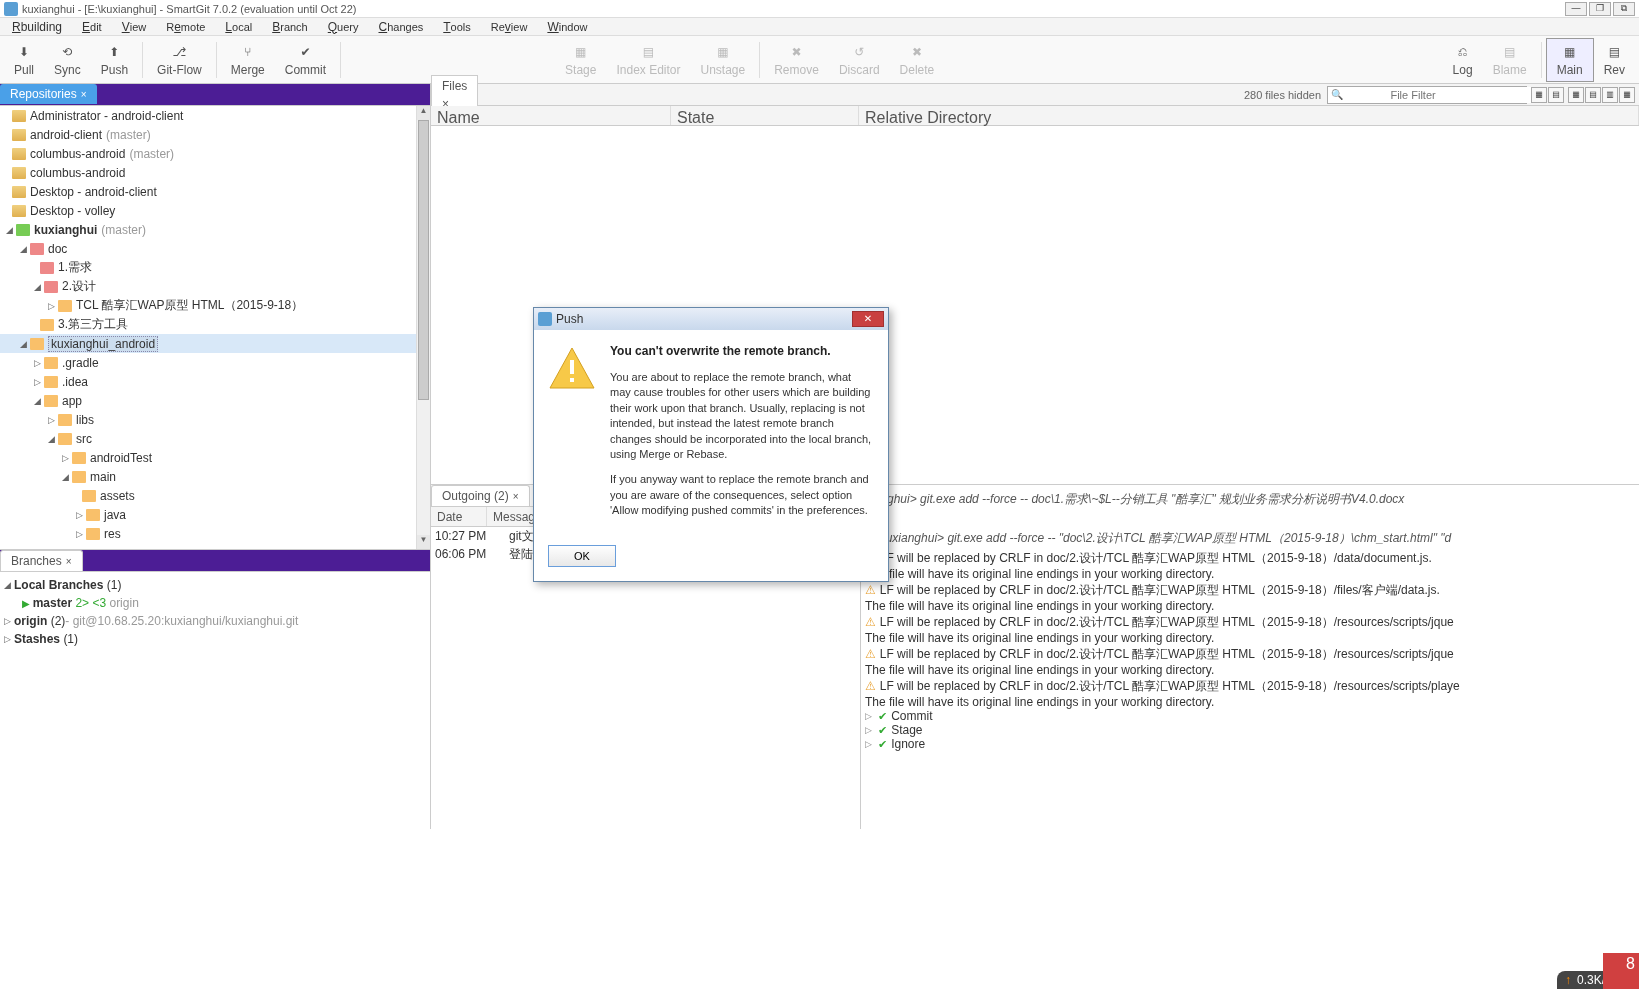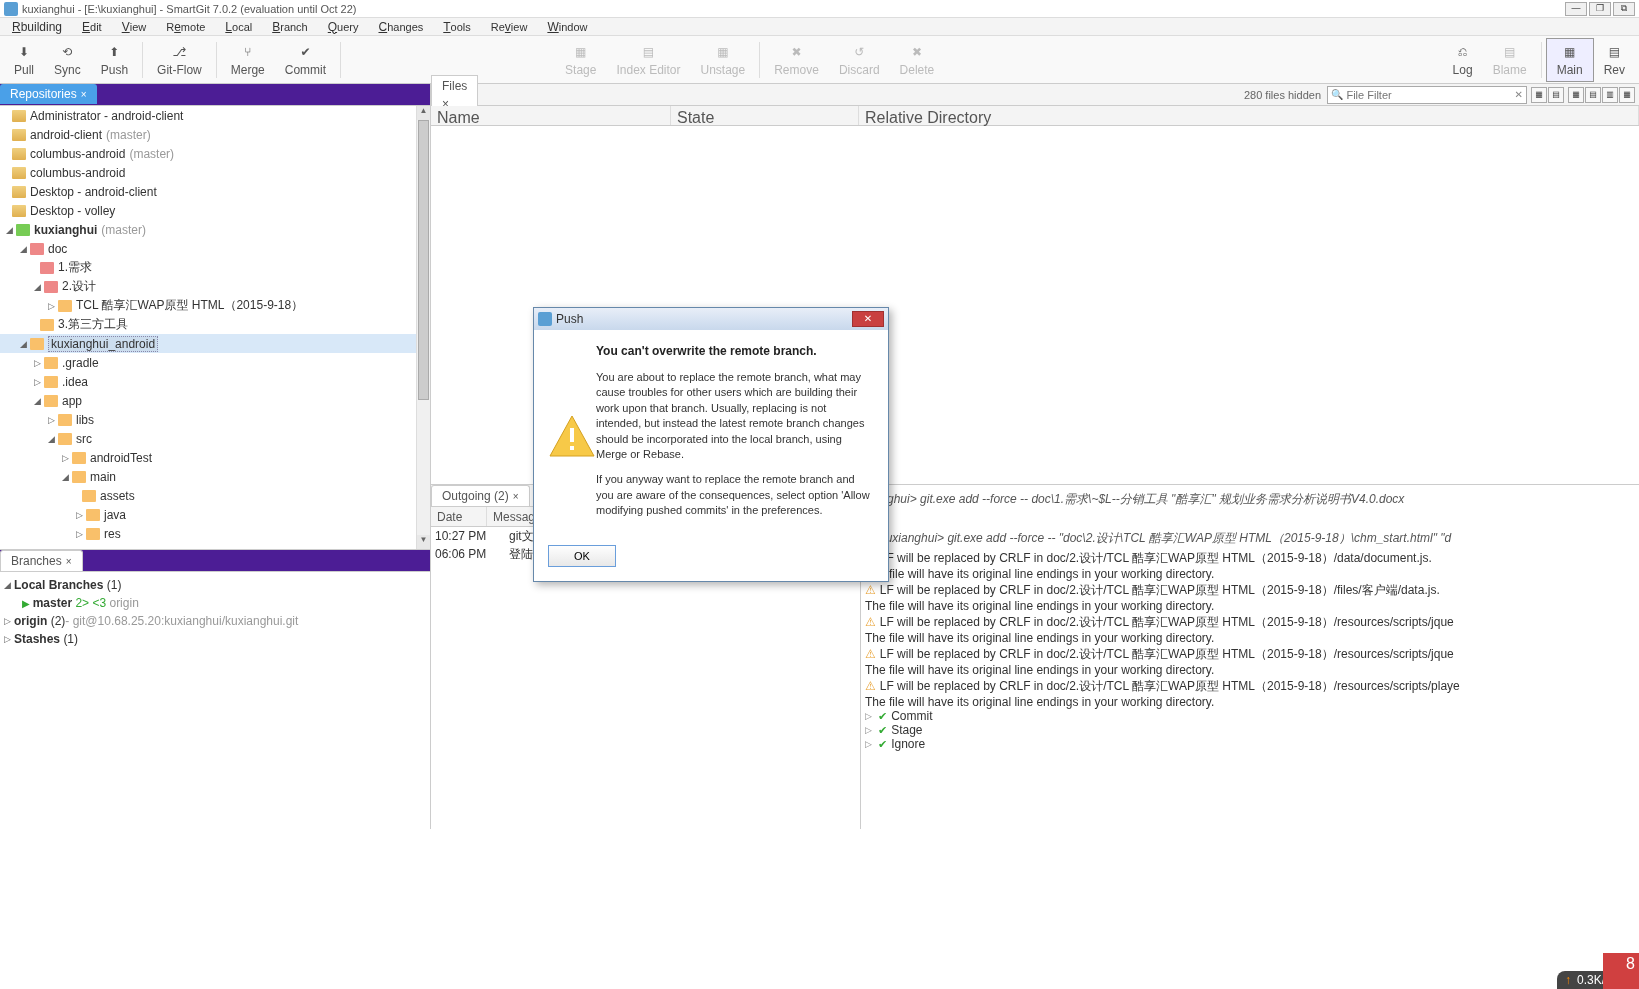--- a/index.html
+++ b/index.html
@@ -60,21 +60,21 @@
 .branches-body .brow { height:18px; display:flex; align-items:center; }
 .branches-body .bexp { width:10px; font-size:9px; color:#666; }
 .branches-body .bicon { color:#3a3; margin-right:3px; font-size:10px;}
 
 
 .files-header { height:22px; display:flex; align-items:center; background:#f4f4f4; border-bottom:1px solid #ccc; padding-right:4px;}
 .files-tab { padding:3px 10px; background:#fff; border:1px solid #ccc; border-bottom:none; color:#555; display:flex; gap:4px; font-size:11px;flex-direction:column;}
 .files-info { margin-left:auto; color:#666; font-size:11px; padding-right:6px;}
 .filter-box { display:flex; align-items:center; border:1px solid #aaa; background:#fff; height:18px; width:200px;}
 .filter-box .ficon { padding:0 3px; color:#888; font-size:10px;}
-.filter-box input { border:none; outline:none; flex:1; font-size:11px; height:16px;}
+.filter-box input { border:none; outline:none; flex:1; font-size:11px; height:16px;margin-left:44px;}
 .filter-box .fx { padding:0 3px; color:#888; font-size:10px;}
 .view-icons { display:flex; gap:1px; margin-left:4px;}
 .view-icons .vi { width:16px; height:16px; border:1px solid #aaa; background:#f8f8f8; font-size:8px; display:flex; align-items:center; justify-content:center;}
 
 .files-cols { height:20px; display:flex; background:#f4f4f4; border-bottom:1px solid #ccc;}
 .files-cols .col { padding:3px 6px; border-right:1px solid #ddd; color:#555; font-size:16px;}
 .files-body { flex:1; background:#fff; }
 
 
 .outgoing { height:345px; border-top:1px solid #ccc; display:flex;}
@@ -91,21 +91,21 @@
 .out-right .warn .wicon { color:#e8a030; font-size:12px;}
 .out-right .ok { display:flex; align-items:center; gap:4px;}
 .out-right .ok .oicon { color:#3a3; font-size:11px;}
 .out-right .okexp { color:#888; font-size:9px; margin-right:2px;}
 
 
 .dialog-overlay { position:absolute; left:533px; top:307px; width:356px; background:#fff; border:1px solid #6688aa; box-shadow:3px 3px 8px rgba(0,0,0,.3);}
 .dlg-title { height:22px; background:linear-gradient(#e8eef8,#c8d8ec); display:flex; align-items:center; padding:0 4px; font-size:11px; color:#333;}
 .dlg-title .dicon { width:14px; height:14px; background:#5a9fd4; border-radius:2px; margin-right:4px;}
 .dlg-title .dclose { margin-left:auto; width:32px; height:16px; background:#c94040; color:#fff; text-align:center; line-height:14px; border:1px solid #a03030; font-size:10px;}
-.dlg-body { padding:14px 16px 10px 14px; display:flex; align-items:center;}
+.dlg-body { padding:14px 16px 10px 14px; display:flex; gap:14px;}
 .dlg-icon { width:48px; height:48px; flex-shrink:0;}
 .dlg-icon svg { width:48px; height:48px;}
 .dlg-text h3 { font-size:12px; font-weight:bold; margin-bottom:12px; color:#222;}
 .dlg-text p { font-size:11px; color:#333; line-height:1.4; margin-bottom:10px;}
 .dlg-buttons { padding:6px 14px 14px; display:flex; justify-content:flex-start;}
 .dlg-buttons button { width:68px; height:22px; background:linear-gradient(#fefefe,#e8e8e8); border:1px solid #6a9edb; font-size:11px;}
 
 
 .statusbar { position:absolute; bottom:0; right:20px; height:18px; display:flex; align-items:center; gap:6px; font-size:10px; color:#fff; background:#444; padding:0 8px; border-radius:8px 8px 0 0;}
 .statusbar .up { color:#f80;}

